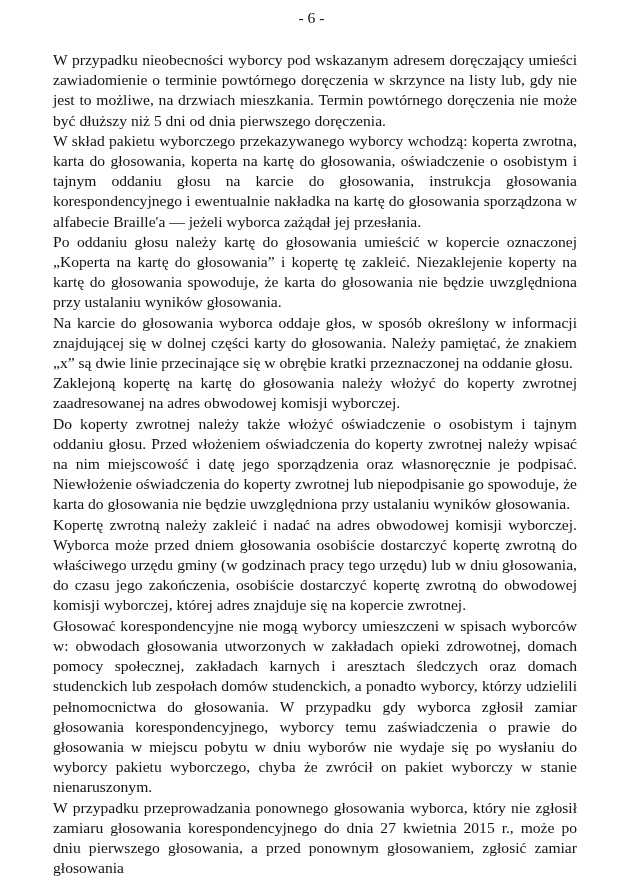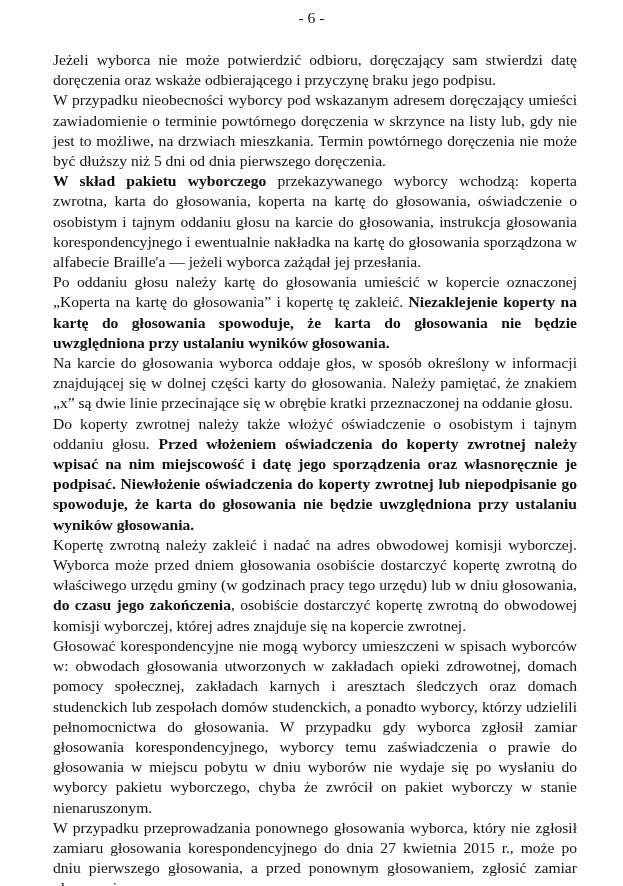--- a/index.html
+++ b/index.html
@@ -10,31 +10,31 @@
   }
   .page-number {
     position: absolute; top: 9px; left: 0; width: 623px; text-align: center;
     font-size: 15.6px;
   }
   .content {
     position: absolute; left: 53px; top: 50px; width: 524px;
     line-height: 20.2px; text-align: justify;
   }
   .content p { margin: 0; }
-  b { font-weight: bold; }
+  b { font-weight: normal; }
 </style>
 </head>
 <body>
 
 <div class="page">
   <div class="page-number">- 6 -</div>
   <div class="content" id="content">
-      <p><span>Jeżeli wyborca nie może potwierdzić odbioru, doręczający sam stwierdzi datę doręczenia oraz wskaże odbierającego i przyczynę braku jego podpisu.</span></p>
       <p><span>W przypadku nieobecności wyborcy pod wskazanym adresem doręczający umieści zawiadomienie o terminie powtórnego doręczenia w skrzynce na listy lub, gdy nie jest to możliwe, na drzwiach mieszkania. Termin powtórnego doręczenia nie może być dłuższy niż 5 dni od dnia pierwszego doręczenia.</span></p>
       <p><b>W skład pakietu wyborczego</b><span> przekazywanego wyborcy wchodzą: koperta zwrotna, karta do głosowania, koperta na kartę do głosowania, oświadczenie o osobistym i tajnym oddaniu głosu na karcie do głosowania, instrukcja głosowania korespondencyjnego i ewentualnie nakładka na kartę do głosowania sporządzona w alfabecie Braille'a — jeżeli wyborca zażądał jej przesłania.</span></p>
       <p><span>Po oddaniu głosu należy kartę do głosowania umieścić w kopercie oznaczonej „Koperta na kartę do głosowania” i kopertę tę zakleić. </span><b>Niezaklejenie koperty na kartę do głosowania spowoduje, że karta do głosowania nie będzie uwzględniona przy ustalaniu wyników głosowania.</b></p>
       <p><span>Na karcie do głosowania wyborca oddaje głos, w sposób określony w informacji znajdującej się w dolnej części karty do głosowania. Należy pamiętać, że znakiem „x” są dwie linie przecinające się w obrębie kratki przeznaczonej na oddanie głosu.</span></p>
+      <p><span>Zaklejoną kopertę na kartę do głosowania należy włożyć do koperty zwrotnej zaadresowanej na adres obwodowej komisji wyborczej.</span></p>
       <p><span>Do koperty zwrotnej należy także włożyć oświadczenie o osobistym i tajnym oddaniu głosu. </span><b>Przed włożeniem oświadczenia do koperty zwrotnej należy wpisać na nim miejscowość i datę jego sporządzenia oraz własnoręcznie je podpisać. Niewłożenie oświadczenia do koperty zwrotnej lub niepodpisanie go spowoduje, że karta do głosowania nie będzie uwzględniona przy ustalaniu wyników głosowania.</b></p>
       <p><span>Kopertę zwrotną należy zakleić i nadać na adres obwodowej komisji wyborczej. Wyborca może przed dniem głosowania osobiście dostarczyć kopertę zwrotną do właściwego urzędu gminy (w godzinach pracy tego urzędu) lub w dniu głosowania, </span><b>do czasu jego zakończenia</b><span>, osobiście dostarczyć kopertę zwrotną do obwodowej komisji wyborczej, której adres znajduje się na kopercie zwrotnej.</span></p>
       <p><span>Głosować korespondencyjne nie mogą wyborcy umieszczeni w spisach wyborców w: obwodach głosowania utworzonych w zakładach opieki zdrowotnej, domach pomocy społecznej, zakładach karnych i aresztach śledczych oraz domach studenckich lub zespołach domów studenckich, a ponadto wyborcy, którzy udzielili pełnomocnictwa do głosowania. W przypadku gdy wyborca zgłosił zamiar głosowania korespondencyjnego, wyborcy temu zaświadczenia o prawie do głosowania w miejscu pobytu w dniu wyborów nie wydaje się po wysłaniu do wyborcy pakietu wyborczego, chyba że zwrócił on pakiet wyborczy w stanie nienaruszonym.</span></p>
       <p><span>W przypadku przeprowadzania ponownego głosowania wyborca, który nie zgłosił zamiaru głosowania korespondencyjnego do dnia 27 kwietnia 2015 r., może po dniu pierwszego głosowania, a przed ponownym głosowaniem, zgłosić zamiar głosowania</span></p>
     </div>
 </div>
 
 </body></html>

